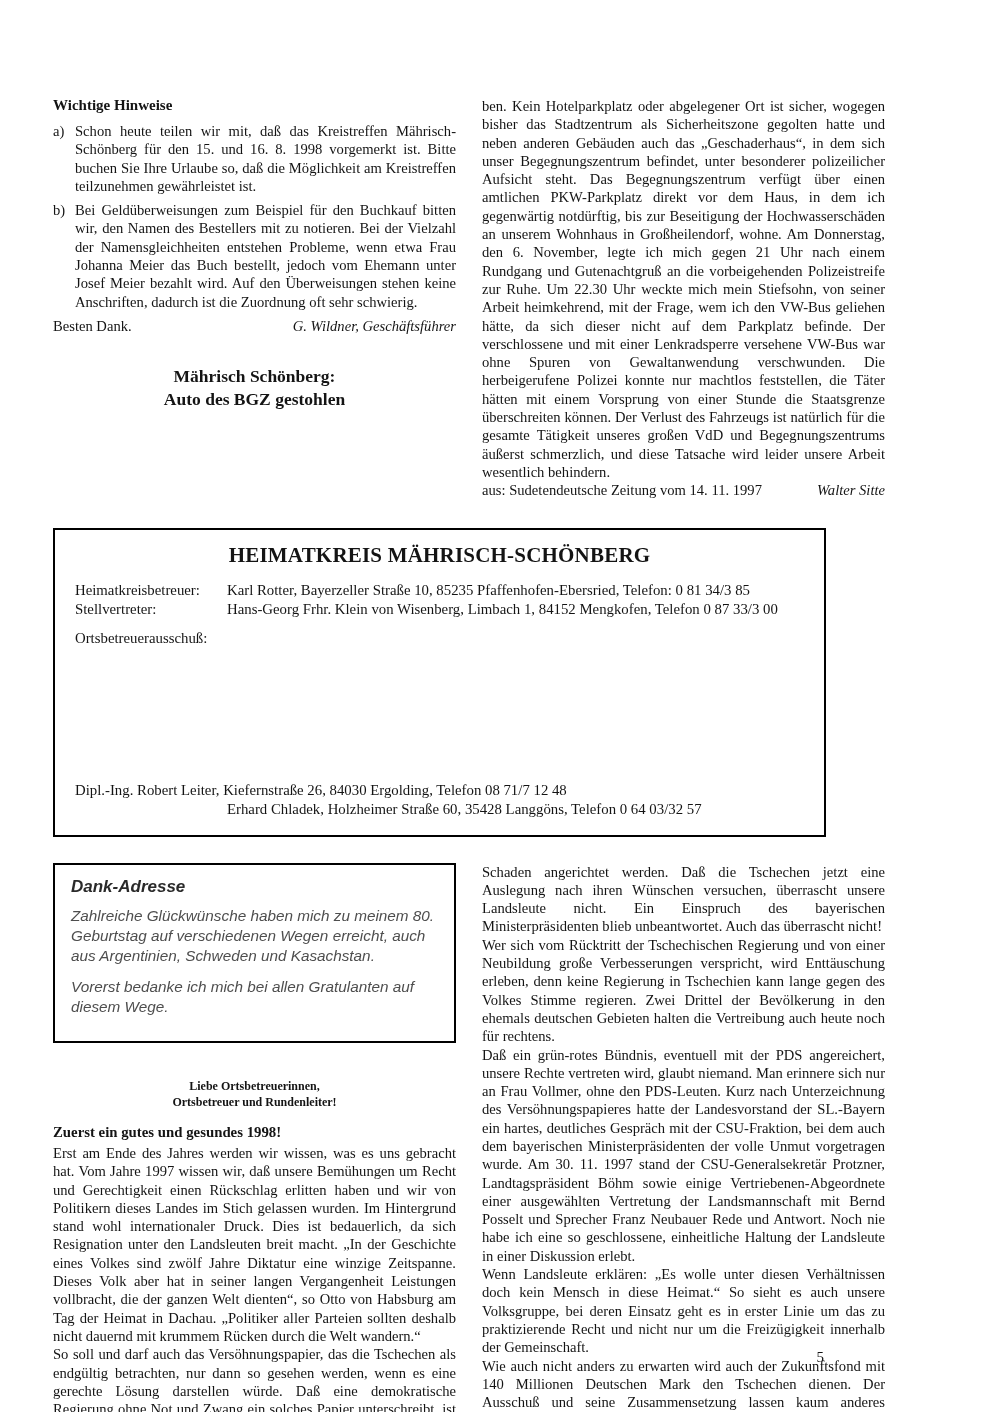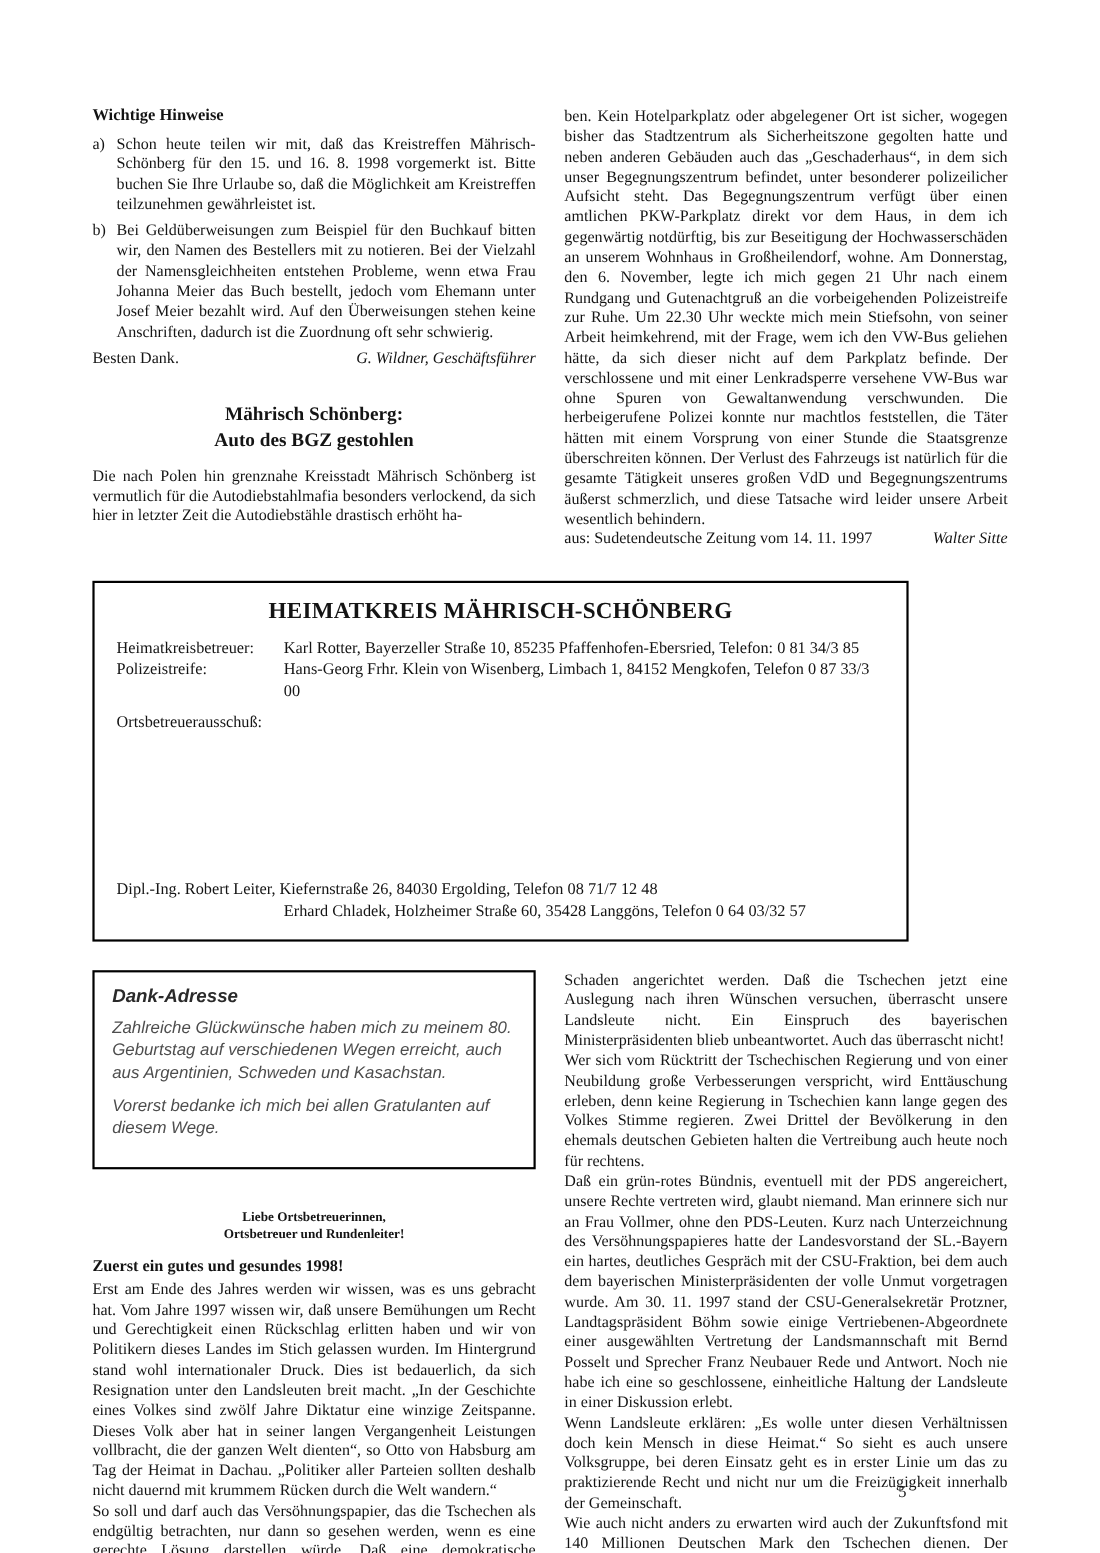--- a/index.html
+++ b/index.html
@@ -4,21 +4,21 @@
 <style>
   * { margin:0; padding:0; box-sizing:border-box; }
   html,body { background:#fff; }
   body { width:1000px; height:1412px; overflow:hidden; }
   .page {
     position:relative;
     width:910px; height:1412px;
     background:#fff;
     font-family:"Liberation Serif", serif;
     color:#141414;
-    padding:97px 84px 0 84px;
+    padding:97px 84px 0 53px;
   }
   .columns { display:flex; gap:26px; }
   .col { width:403px; flex:0 0 403px; }
 
   .jp {
     font-size:14.6px;
     line-height:18.3px;
     text-align:justify;
     hyphens:auto; -webkit-hyphens:auto;
   }
@@ -95,40 +95,39 @@
 
       <div class="sig-row">
         <span>Besten Dank.</span>
         <span class="sig">G. Wildner, Geschäftsführer</span>
       </div>
 
       <h2 class="article-title">
         <span>Mährisch Schönberg:</span>
         <span>Auto des BGZ gestohlen</span>
       </h2>
-      <p class="jp">Die nach Polen hin grenznahe Kreisstadt Mährisch Schönberg ist vermutlich für die Autodiebstahlmafia besonders verlockend, da sich hier in letzter Zeit die Autodiebstähle drastisch erhöht ha-</p>
     </div>
 
     <div class="col">
       <p class="jp">ben. Kein Hotelparkplatz oder abgelegener Ort ist sicher, wogegen bisher das Stadtzentrum als Sicherheitszone gegolten hatte und neben anderen Gebäuden auch das „Geschaderhaus“, in dem sich unser Begegnungszentrum befindet, unter besonderer polizeilicher Aufsicht steht. Das Begegnungszentrum verfügt über einen amtlichen PKW-Parkplatz direkt vor dem Haus, in dem ich gegenwärtig notdürftig, bis zur Beseitigung der Hochwasserschäden an unserem Wohnhaus in Großheilendorf, wohne. Am Donnerstag, den 6. November, legte ich mich gegen 21 Uhr nach einem Rundgang und Gutenachtgruß an die vorbeigehenden Polizeistreife zur Ruhe. Um 22.30 Uhr weckte mich mein Stiefsohn, von seiner Arbeit heimkehrend, mit der Frage, wem ich den VW-Bus geliehen hätte, da sich dieser nicht auf dem Parkplatz befinde. Der verschlossene und mit einer Lenkradsperre versehene VW-Bus war ohne Spuren von Gewaltanwendung verschwunden. Die herbeigerufene Polizei konnte nur machtlos feststellen, die Täter hätten mit einem Vorsprung von einer Stunde die Staatsgrenze überschreiten können. Der Verlust des Fahrzeugs ist natürlich für die gesamte Tätigkeit unseres großen VdD und Begegnungszentrums äußerst schmerzlich, und diese Tatsache wird leider unsere Arbeit wesentlich behindern.</p>
       <div class="source-row">
         <span>aus: Sudetendeutsche Zeitung vom 14. 11. 1997</span>
         <span class="author">Walter Sitte</span>
       </div>
     </div>
   </div>
 
   <div class="hk-box">
     <div class="hk-title">HEIMATKREIS MÄHRISCH-SCHÖNBERG</div>
     <div class="hk-row">
       <span class="hk-label">Heimatkreisbetreuer:</span>
       <span class="hk-value">Karl Rotter, Bayerzeller Straße 10, 85235 Pfaffenhofen-Ebersried, Telefon: 0 81 34/3 85</span>
     </div>
     <div class="hk-row">
-      <span class="hk-label">Polizeistreife:</span>
+      <span class="hk-label">Stellvertreter:</span>
       <span class="hk-value">Hans-Georg Frhr. Klein von Wisenberg, Limbach 1, 84152 Mengkofen, Telefon 0 87 33/3 00</span>
     </div>
     <div class="hk-row gap">
       <span class="hk-label">Ortsbetreuerausschuß:</span>
       <span class="hk-value">Dipl.-Ing. Robert Leiter, Kiefernstraße 26, 84030 Ergolding, Telefon 08 71/7 12 48</span>
     </div>
     <div class="hk-row">
       <span class="hk-label"></span>
       <span class="hk-value">Erhard Chladek, Holzheimer Straße 60, 35428 Langgöns, Telefon 0 64 03/32 57</span>
     </div>

